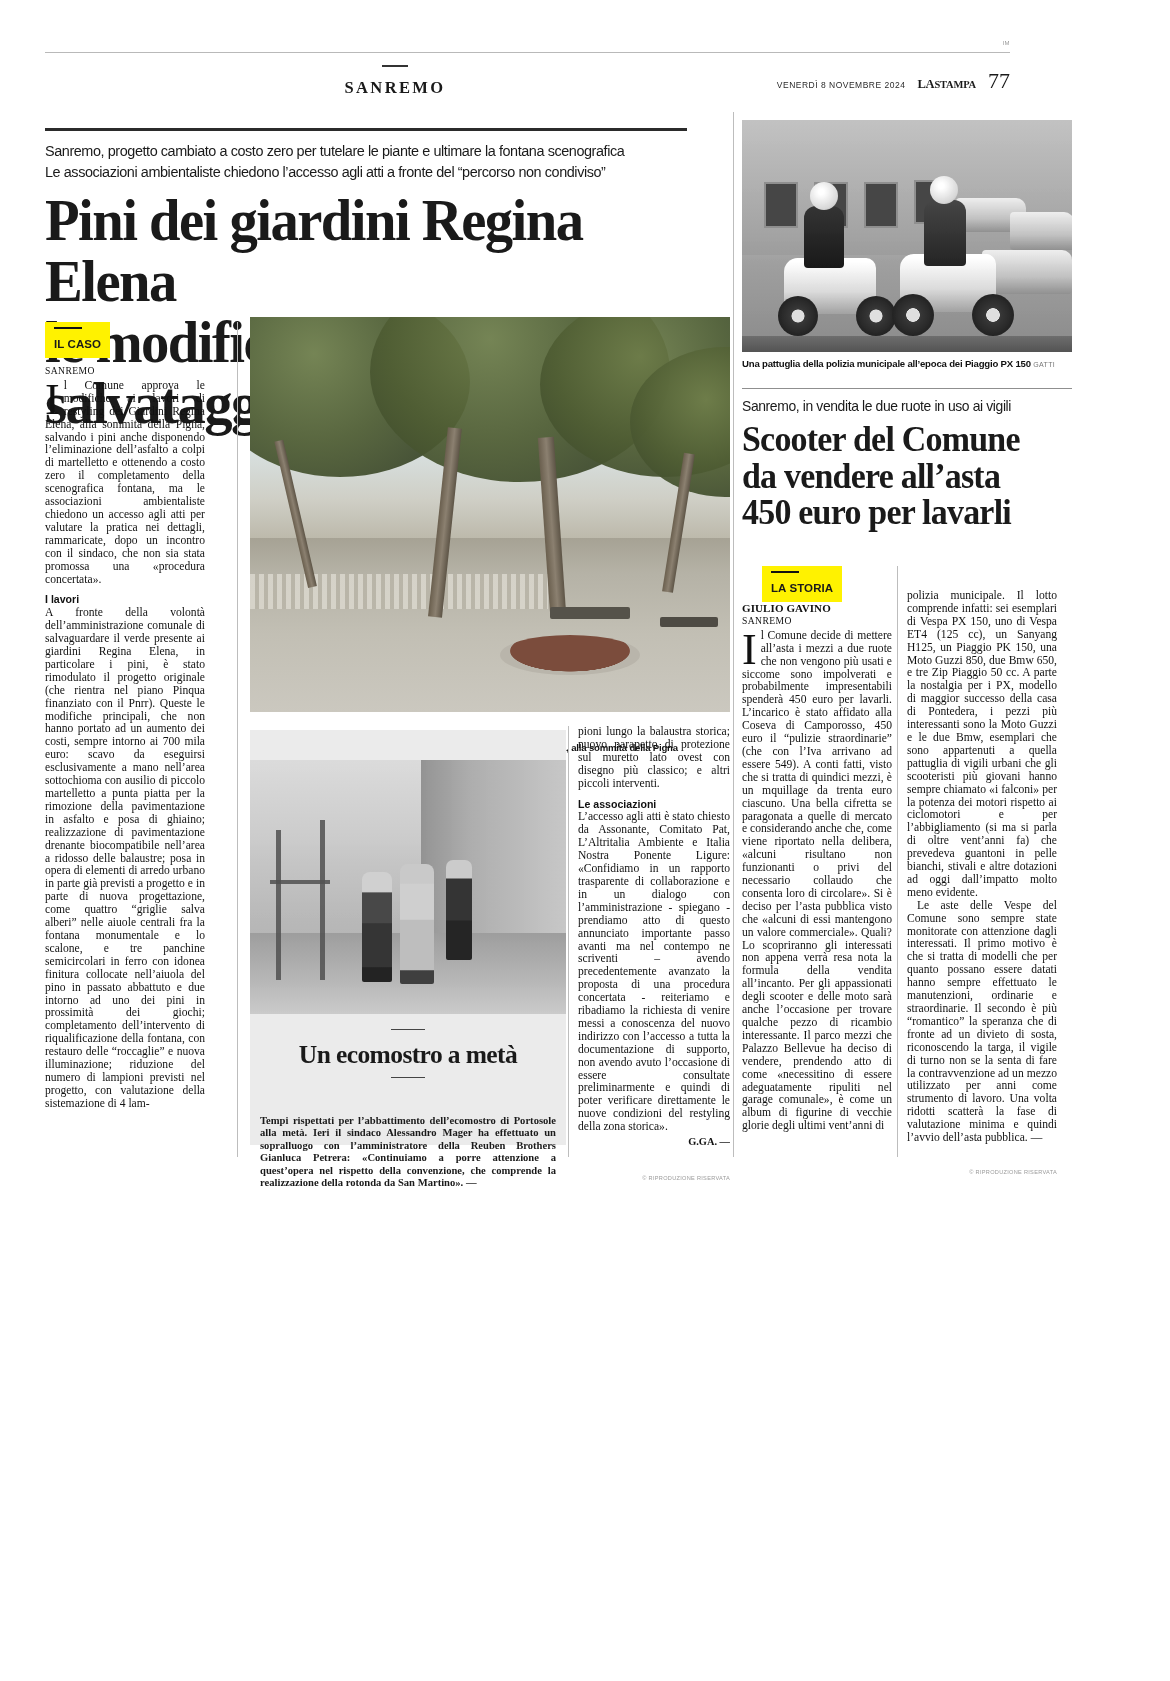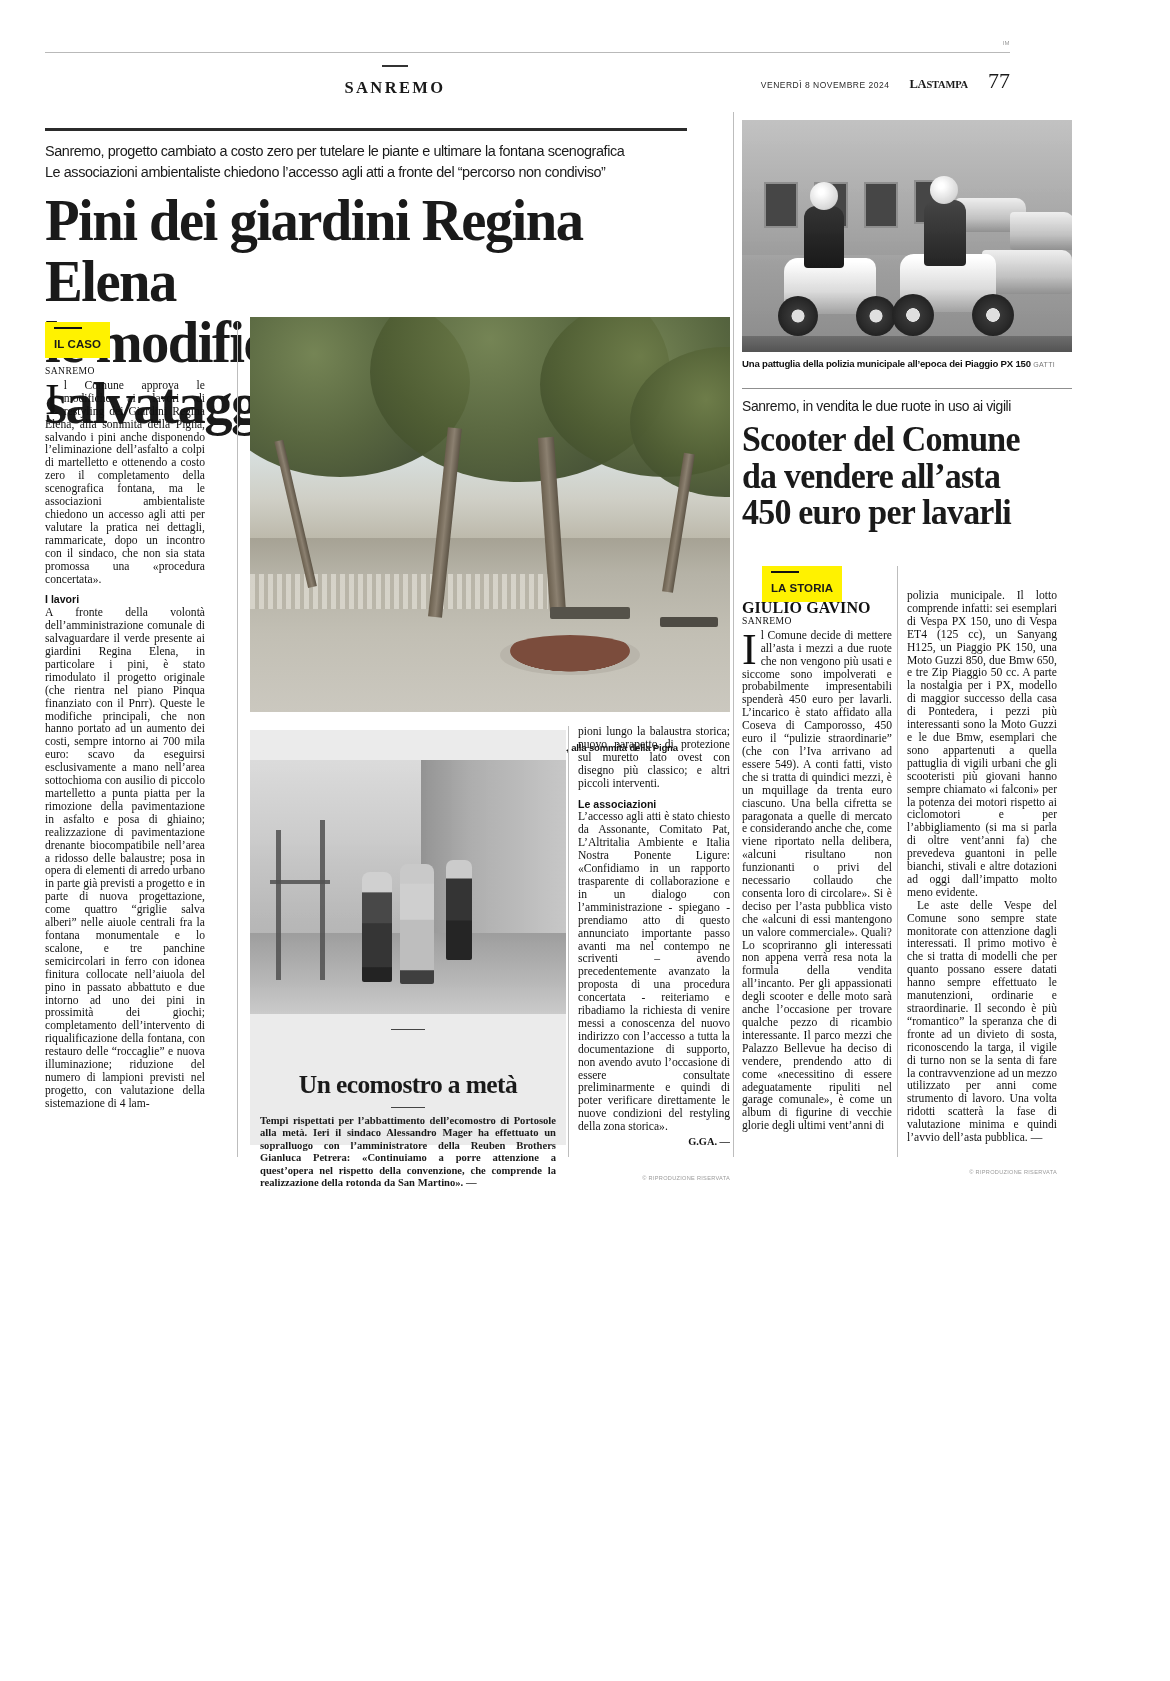--- a/index.html
+++ b/index.html
@@ -40,21 +40,21 @@
     display: inline-block; width: 26px;
     border-top: 2px solid #333; margin-bottom: 7px;
   }
   .mh-section {
     font-family: "Liberation Serif", serif;
     font-size: 16.5px; font-weight: 700;
     letter-spacing: 2.4px;
   }
   .mh-right {
     position: absolute; right: 0; top: 16px;
-    display: flex; align-items: baseline; gap: 20px;
+    display: flex; align-items: baseline; gap: 12px;
     white-space: nowrap;
   }
   .mh-date {
     font-family: "Liberation Sans", sans-serif;
     font-size: 8.5px; letter-spacing: .5px; color: #2b2b2b;
     transform: scaleY(1.12); transform-origin: bottom;
   }
   .mh-brand {
     font-family: "Liberation Serif", serif;
     font-size: 12.5px; font-weight: 700; letter-spacing: -.2px;
@@ -106,21 +106,21 @@
     hyphens: auto; -webkit-hyphens: auto;
     color: #111;
   }
   .col-body p { margin: 0; }
   .dateline {
     font-family: "Liberation Serif", serif;
     font-size: 9.6px; letter-spacing: .4px; margin-bottom: 2px;
   }
   .byline {
     font-family: "Liberation Serif", serif;
-    font-weight: 700; font-size: 16px; letter-spacing: .1px;
+    font-weight: 700; font-size: 11px; letter-spacing: .1px;
   }
   .subhead {
     font-family: "Liberation Sans", sans-serif;
     font-weight: 700; font-size: 10.6px;
     margin: 7px 0 1px 0;
   }
   .dropcap::first-letter {
     float: left;
     font-family: "Liberation Serif", serif;
     font-size: 44px; line-height: 35px;
@@ -168,21 +168,21 @@
   .porto-head {
     position: absolute; left: 0; top: 292px; width: 316px;
     text-align: center;
   }
   .porto-head .hdash {
     display: inline-block; width: 34px; border-top: 1.6px solid #444;
     margin: 6px 0 6px 0;
   }
   .porto-title {
     font-family: "Liberation Serif", serif;
-    font-weight: 700; font-size: 25.5px; letter-spacing: -.6px; margin-top: 30px;
+    font-weight: 700; font-size: 25.5px; letter-spacing: -.6px;
   }
   .porto-txt {
     position: absolute; left: 10px; top: 385px; width: 296px;
     font-family: "Liberation Serif", serif;
     font-weight: 700; font-size: 10.6px; line-height: 12.4px;
     text-align: justify; hyphens: auto; -webkit-hyphens: auto;
   }
 
   
   .col-m { position: absolute; left: 533px; top: 726px; width: 152px; }

